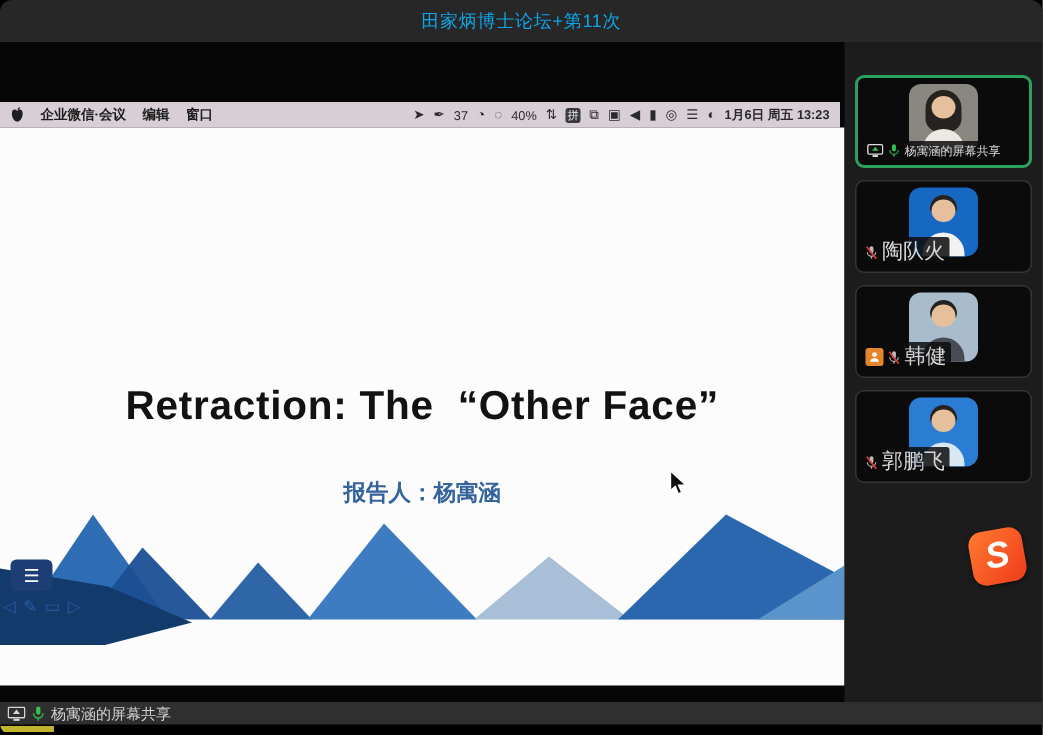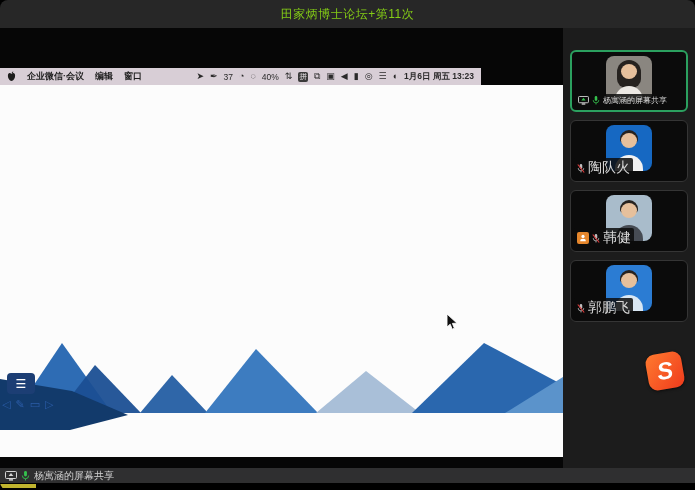--- a/index.html
+++ b/index.html
@@ -1,27 +1,27 @@
 <!DOCTYPE html>
 <html><head>
 <meta charset="utf-8">
 <style>
   html,body{margin:0;padding:0;background:#000;font-family:"Liberation Sans","DejaVu Sans",sans-serif;}
   .window{position:relative;width:695px;height:490px;background:#000;border-radius:8px;overflow:hidden;}
 
   
   .titlebar{position:absolute;left:0;top:0;width:695px;height:28px;background:#272727;
     display:flex;align-items:center;justify-content:center;}
-  .titlebar span{font-size:12px;color:#84cc16;letter-spacing:.5px;}
+  .titlebar span{font-size:12px;color:#0ea5e9;letter-spacing:.5px;}
 
   
   .share-area{position:absolute;left:0;top:28px;width:563px;height:440px;background:#060606;}
 
   
-  .mac-menubar{position:absolute;left:0;top:40px;width:481px;height:17px;background:#d8ced6;
+  .mac-menubar{position:absolute;left:0;top:40px;width:560px;height:17px;background:#d8ced6;
     display:flex;align-items:center;padding:0 7px;box-sizing:border-box;font-size:9px;color:#1d1d1d;}
   .mb-left{display:flex;align-items:center;gap:11px;font-weight:bold;}
   .mb-left .mi{font-weight:bold;}
   .mb-right{margin-left:auto;display:flex;align-items:center;gap:6px;color:#2a2a2a;font-size:8.5px;}
   .mb-right .g{font-size:9px;line-height:1;}
   .ime{background:#3a3a3a;color:#e8e4e8;border-radius:2px;padding:0 1px;font-size:7.5px;}
   .mb-date{font-size:8.5px;white-space:nowrap;font-weight:bold;}
 
   
   .slide{position:absolute;left:0;top:57px;width:563px;height:372px;background:#fcfcfc;overflow:hidden;}
@@ -124,23 +124,25 @@
         <polygon points="58,78 95,30 141,78" fill="#1b4f93" opacity="0.95"></polygon>
         <polygon points="140,78 172,40 208,78" fill="#2f66a8"></polygon>
         <polygon points="205,78 256,14 318,78" fill="#3d7cc0"></polygon>
         <polygon points="316,78 366,36 420,78" fill="#a9bfd8"></polygon>
         <polygon points="412,78 484,8 563,50 563,78" fill="#2a67ae"></polygon>
         <polygon points="505,78 563,42 563,78" fill="#5b93cb"></polygon>
         <polygon points="0,44 72,56 128,80 70,95 0,95" fill="#123a6b"></polygon>
       </svg>
 
       <div class="slide-title">
+        <div>Retraction: The  “Other Face”</div>
       </div>
 
       <div class="slide-sub">
+        <div>报告人：杨寓涵</div>
       </div>
 
       <div class="notes-btn">
         <span>☰</span>
       </div>
       <div class="nav-row">
         <span>◁</span>
         <span>✎</span>
         <span>▭</span>
         <span>▷</span>

